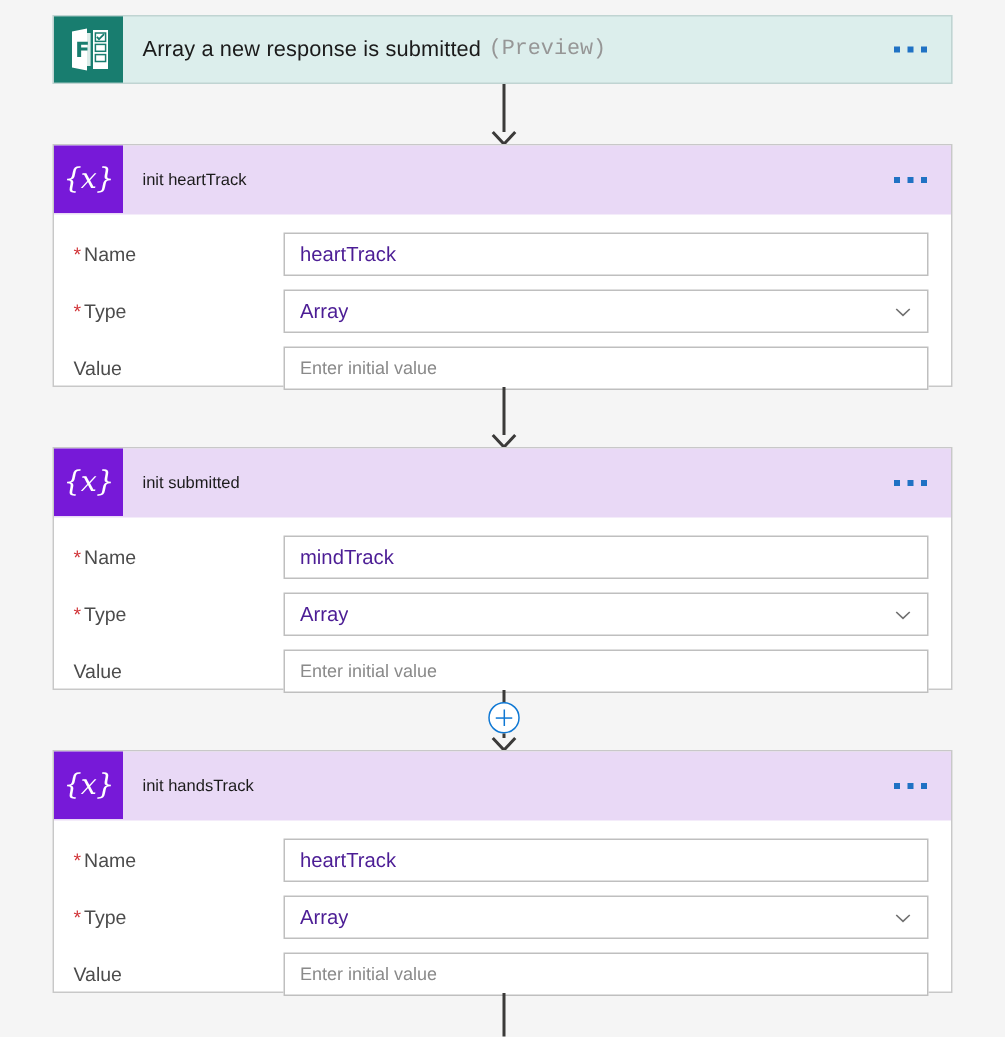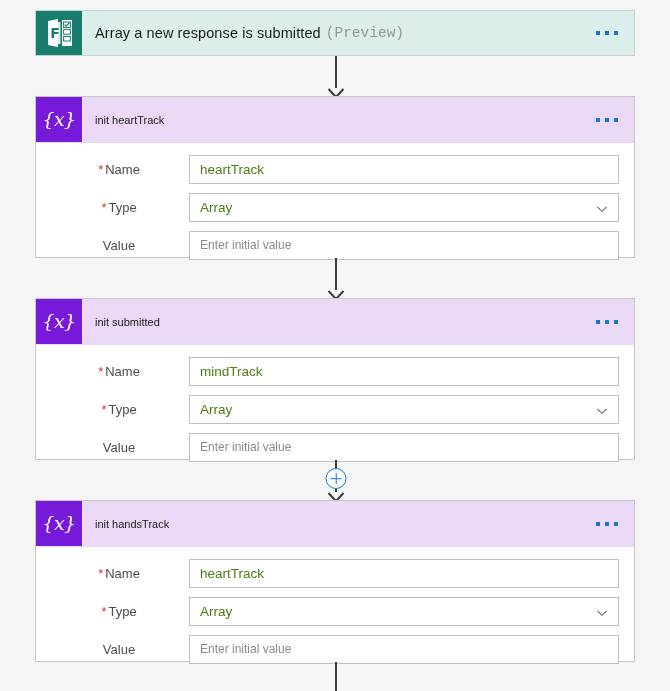--- a/index.html
+++ b/index.html
@@ -126,42 +126,41 @@
     margin-top: 6px;
     padding-left: 13px;
   }
   .row:first-child { margin-top: 4px; }
   .row-label {
     width: 140px;
     flex: 0 0 140px;
     font-size: 13px;
     color: #4c4c4c;
     white-space: nowrap;
-    text-align: center;
   }
   .req {
     color: #d13438;
     font-size: 13px;
     margin-right: 2px;
   }
   .field {
     position: relative;
     flex: 0 0 430px;
     width: 430px;
     height: 29px;
     border: 1px solid #bfbfbf;
     background: #ffffff;
     box-sizing: border-box;
     display: flex;
     align-items: center;
   }
   .field span.txt {
     padding-left: 10px;
     font-size: 13.5px;
-    color: #4d7c0f;
+    color: #4c1d95;
     white-space: nowrap;
     overflow: hidden;
   }
   .field span.ph {
     padding-left: 10px;
     font-size: 12px;
     color: #8a8a8a;
     white-space: nowrap;
     overflow: hidden;
   }

